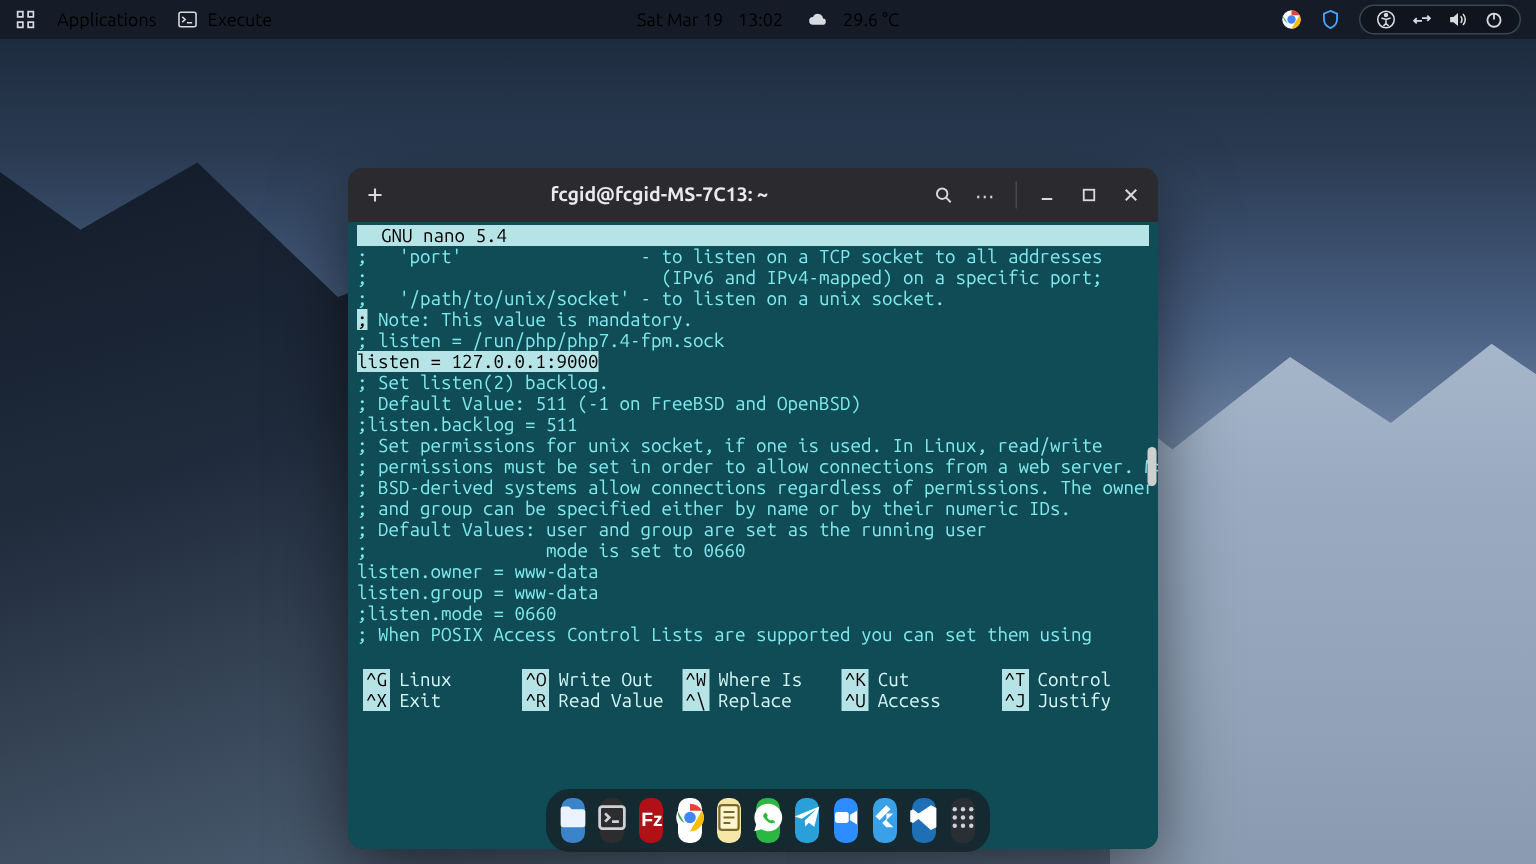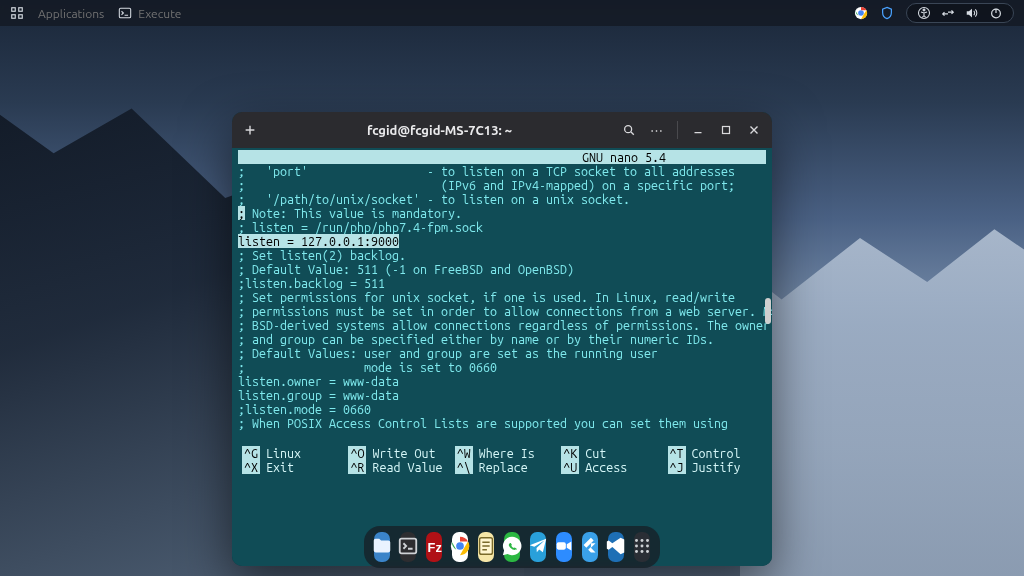--- a/index.html
+++ b/index.html
@@ -18,21 +18,21 @@
   }
   .ridge2 { position:absolute; right:-60px; top:150px; width:560px; height:440px;
     background: linear-gradient(180deg,#c9d4e2 0%, #9fb0c6 40%, #7a8ca4 100%);
     clip-path: polygon(0% 40%, 10% 28%, 22% 36%, 34% 22%, 46% 34%, 60% 20%, 72% 30%, 84% 18%, 100% 32%, 100% 100%, 0% 100%);
     opacity:.85;
   }
   
   .topbar {
     position:absolute; top:0; left:0; right:0; height:26px;
     background: rgba(20,26,36,.85);
-    display:flex; align-items:center; color:#737373; font-size:12px;
+    display:flex; align-items:center; color:#000000; font-size:12px;
     padding:0 10px; gap:14px; z-index:100;
     backdrop-filter: blur(2px);
   }
   .topbar .spacer { flex:1; }
   .topbar .center { position:absolute; left:50%; transform:translateX(-50%); display:flex; gap:10px; align-items:center; }
   .topbar .right { display:flex; gap:12px; align-items:center; }
   .topbar .tbtn { display:flex; align-items:center; gap:6px; cursor:default; }
   .ico { width:14px; height:14px; display:inline-flex; align-items:center; justify-content:center; }
   .ico svg { width:100%; height:100%; }
   .status-pill {
@@ -56,21 +56,21 @@
   }
   .tb-btn svg { width:14px; height:14px; }
   .term {
     flex:1; background:#104c56; color:#6de5e9; font-family:"Ubuntu Mono","DejaVu Sans Mono",monospace;
     font-size:12.5px; line-height:14px; padding:2px 6px 2px 6px; position:relative; overflow:hidden;
   }
   .term-scroll {
     position:absolute; right:1px; top:150px; width:6px; height:26px; background:#cfcfcf; border-radius:3px;
   }
   .nano-header {
-    background:#b6e3e6; color:#000; display:flex; padding:0 4px; font-weight:400;justify-content:flex-end;
+    background:#b6e3e6; color:#000; display:flex; padding:0 16px; font-weight:400;
   }
   .nano-header .nh-left { width:180px; }
   .nano-header .nh-right { flex:1; text-align:left; padding-left:20px; }
   .hl { background:#b6e3e6; color:#000; }
   .nano-body { white-space:pre; color:#7fe9ed; }
   .nano-shortcuts {
     display:grid; grid-template-columns: repeat(5, 1fr);
     padding:2px 4px 4px; gap:0 12px; font-size:12.5px; line-height:14px;
   }
   .sc { display:flex; gap:6px; align-items:center; }
@@ -126,20 +126,30 @@
   <div class="tbtn">
     <span class="ico">
       <svg viewBox="0 0 16 16" fill="none" stroke="#d6dbe2" stroke-width="1.2">
           <rect x="1.5" y="2.5" width="13" height="11" rx="1.5"></rect>
           <path d="M4 6l2.2 2L4 10M7.5 10.5h4"></path>
         </svg>
     </span>
     <span>Execute</span>
   </div>
 
+  <div class="center">
+    <span>Sat Mar 19</span>
+    <span>13:02</span>
+    <span class="ico" style="margin-left:6px">
+      <svg viewBox="0 0 16 16" fill="#d6dbe2">
+          <path d="M5 12a3 3 0 010-6 4 4 0 017.6 1.2A2.4 2.4 0 0112 12H5z"></path>
+        </svg>
+    </span>
+    <span>29.6 °C</span>
+  </div>
 
   <div class="spacer"></div>
 
   <div class="right">
     <span class="ico">
       <svg viewBox="0 0 16 16">
           <circle cx="8" cy="8" r="7" fill="#fff"></circle>
           <circle cx="8" cy="8" r="3.2" fill="#4285f4"></circle>
           <path d="M8 1a7 7 0 016.2 3.8H8V1z" fill="#ea4335"></path>
           <path d="M1.6 5.3 5.2 11A7 7 0 011.6 5.3z" fill="#34a853"></path>

